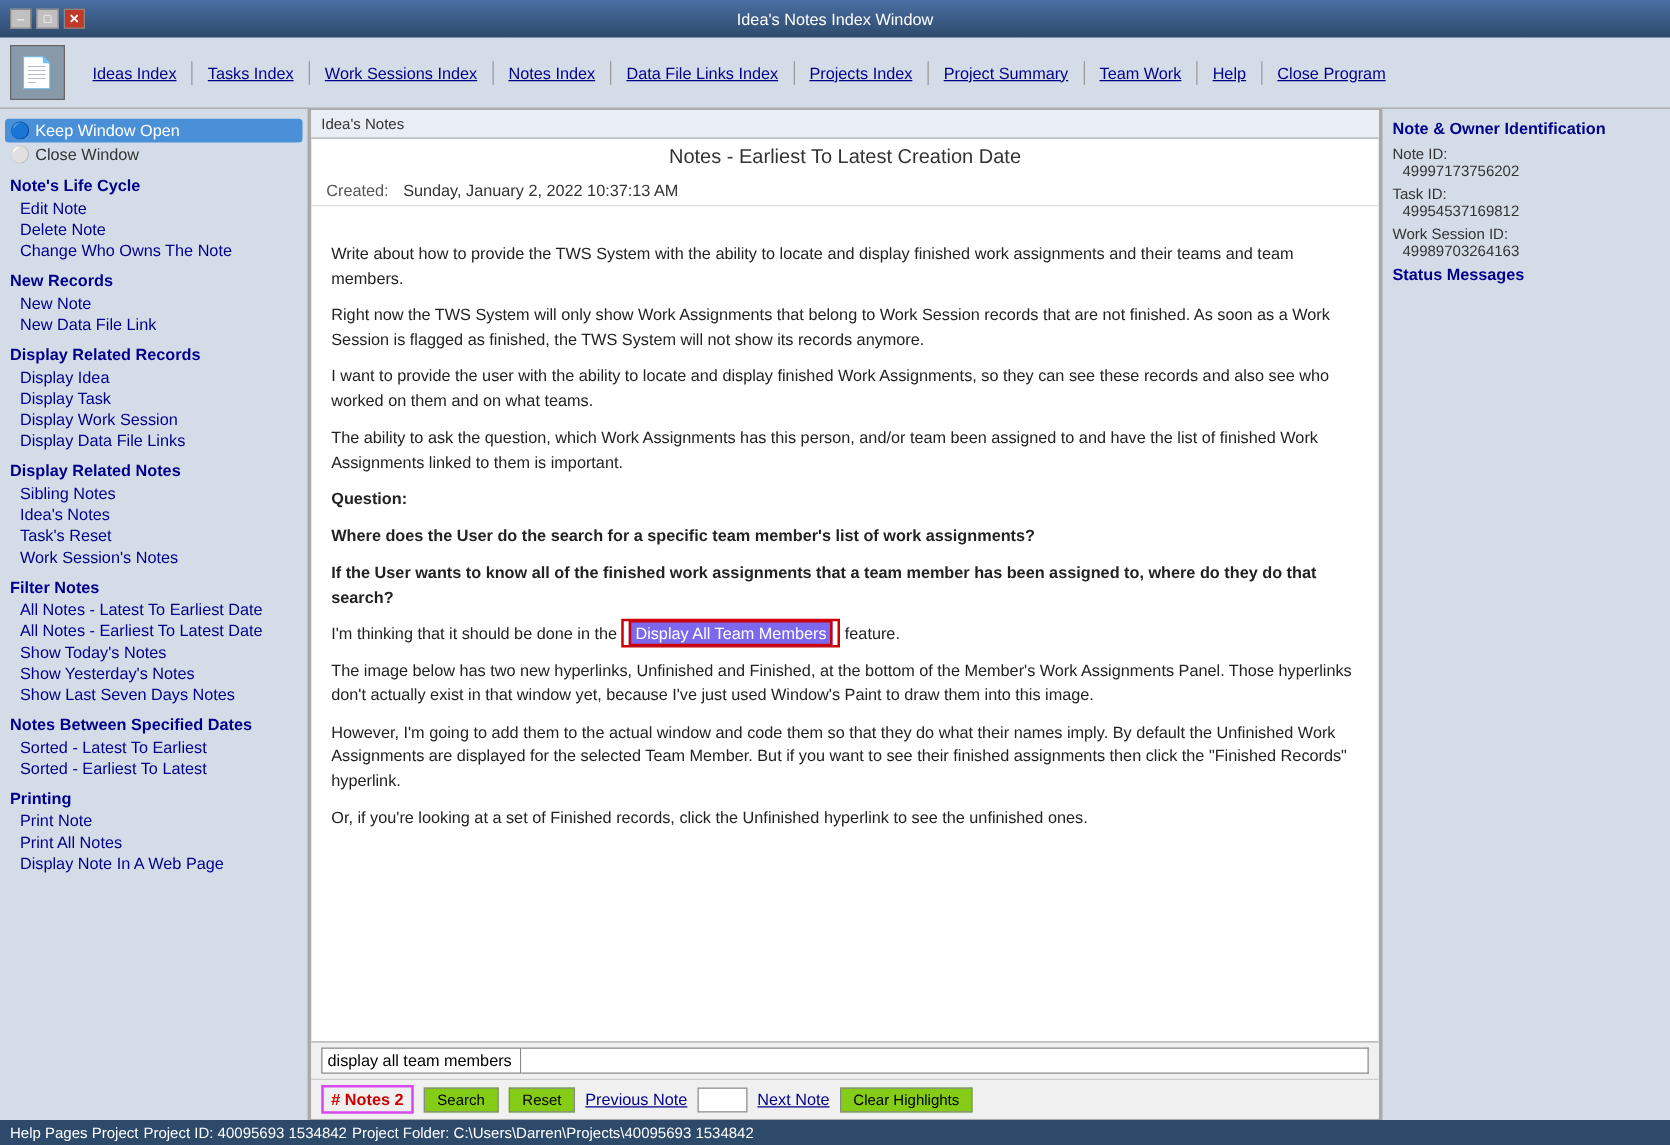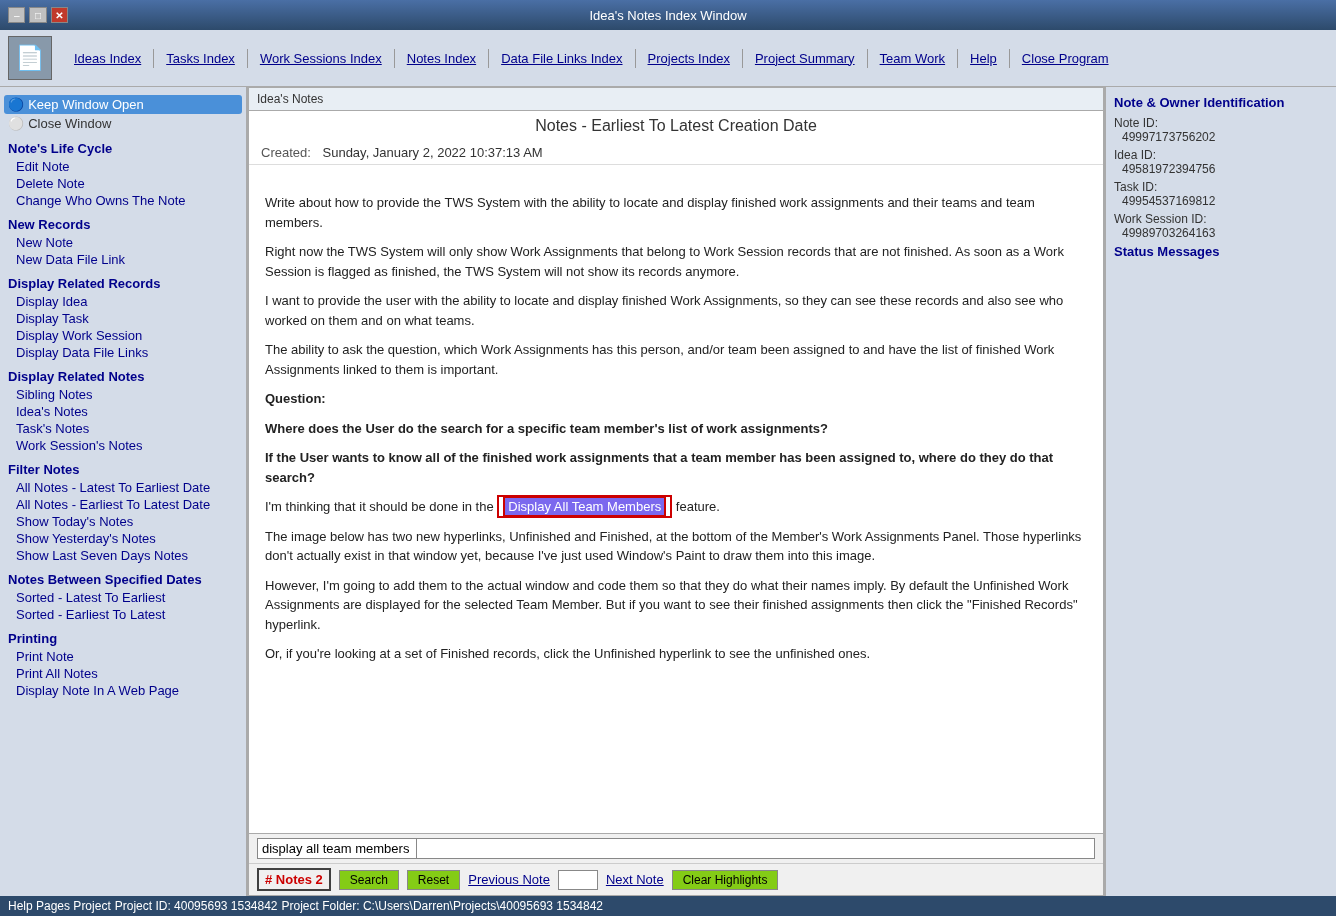--- a/index.html
+++ b/index.html
@@ -177,21 +177,21 @@
     .search-controls {
       display: flex;
       align-items: center;
       padding: 4px 8px;
       gap: 8px;
       background: #f0f0f0;
       border-top: 1px solid #ccc;
     }
     .notes-count {
       color: #cc0000; font-weight: bold; font-size: 13px;
-      border: 2px solid #404040; padding: 2px 6px;
+      border: 2px solid #d946ef; padding: 2px 6px;
     }
     .ctrl-btn {
       background: #84cc16; border: 1px solid #888;
       padding: 2px 10px; cursor: pointer; font-size: 12px;
     }
     .note-nav-box {
       width: 40px; height: 20px; border: 1px solid #888; background: white;
     }
 
     
@@ -283,21 +283,21 @@
 
       <div class="sidebar-section-title">Display Related Records</div>
       <a class="sidebar-link">Display Idea</a>
       <a class="sidebar-link">Display Task</a>
       <a class="sidebar-link">Display Work Session</a>
       <a class="sidebar-link">Display Data File Links</a>
 
       <div class="sidebar-section-title">Display Related Notes</div>
       <a class="sidebar-link">Sibling Notes</a>
       <a class="sidebar-link">Idea's Notes</a>
-      <a class="sidebar-link">Task's Notes</a>
+      <a class="sidebar-link">Task's Reset</a>
       <a class="sidebar-link">Work Session's Notes</a>
 
       <div class="sidebar-section-title">Filter Notes</div>
       <a class="sidebar-link">All Notes - Latest To Earliest Date</a>
       <a class="sidebar-link">All Notes - Earliest To Latest Date</a>
       <a class="sidebar-link">Show Today's Notes</a>
       <a class="sidebar-link">Show Yesterday's Notes</a>
       <a class="sidebar-link">Show Last Seven Days Notes</a>
 
       <div class="sidebar-section-title">Notes Between Specified Dates</div>
@@ -354,24 +354,20 @@
       </div>
     </div>
 
     <div class="right-panel">
       <div class="right-section-title">Note &amp; Owner Identification</div>
       <div class="right-field">
         <span class="field-label">Note ID:</span>
         <span class="field-value">49997173756202</span>
       </div>
       <div class="right-field">
-        <span class="field-label">Idea ID:</span>
-        <span class="field-value">49581972394756</span>
-      </div>
-      <div class="right-field">
         <span class="field-label">Task ID:</span>
         <span class="field-value">49954537169812</span>
       </div>
       <div class="right-field">
         <span class="field-label">Work Session ID:</span>
         <span class="field-value">49989703264163</span>
       </div>
 
       <div class="right-section-title" style="margin-top: 4px;">Status Messages</div>
     </div>

